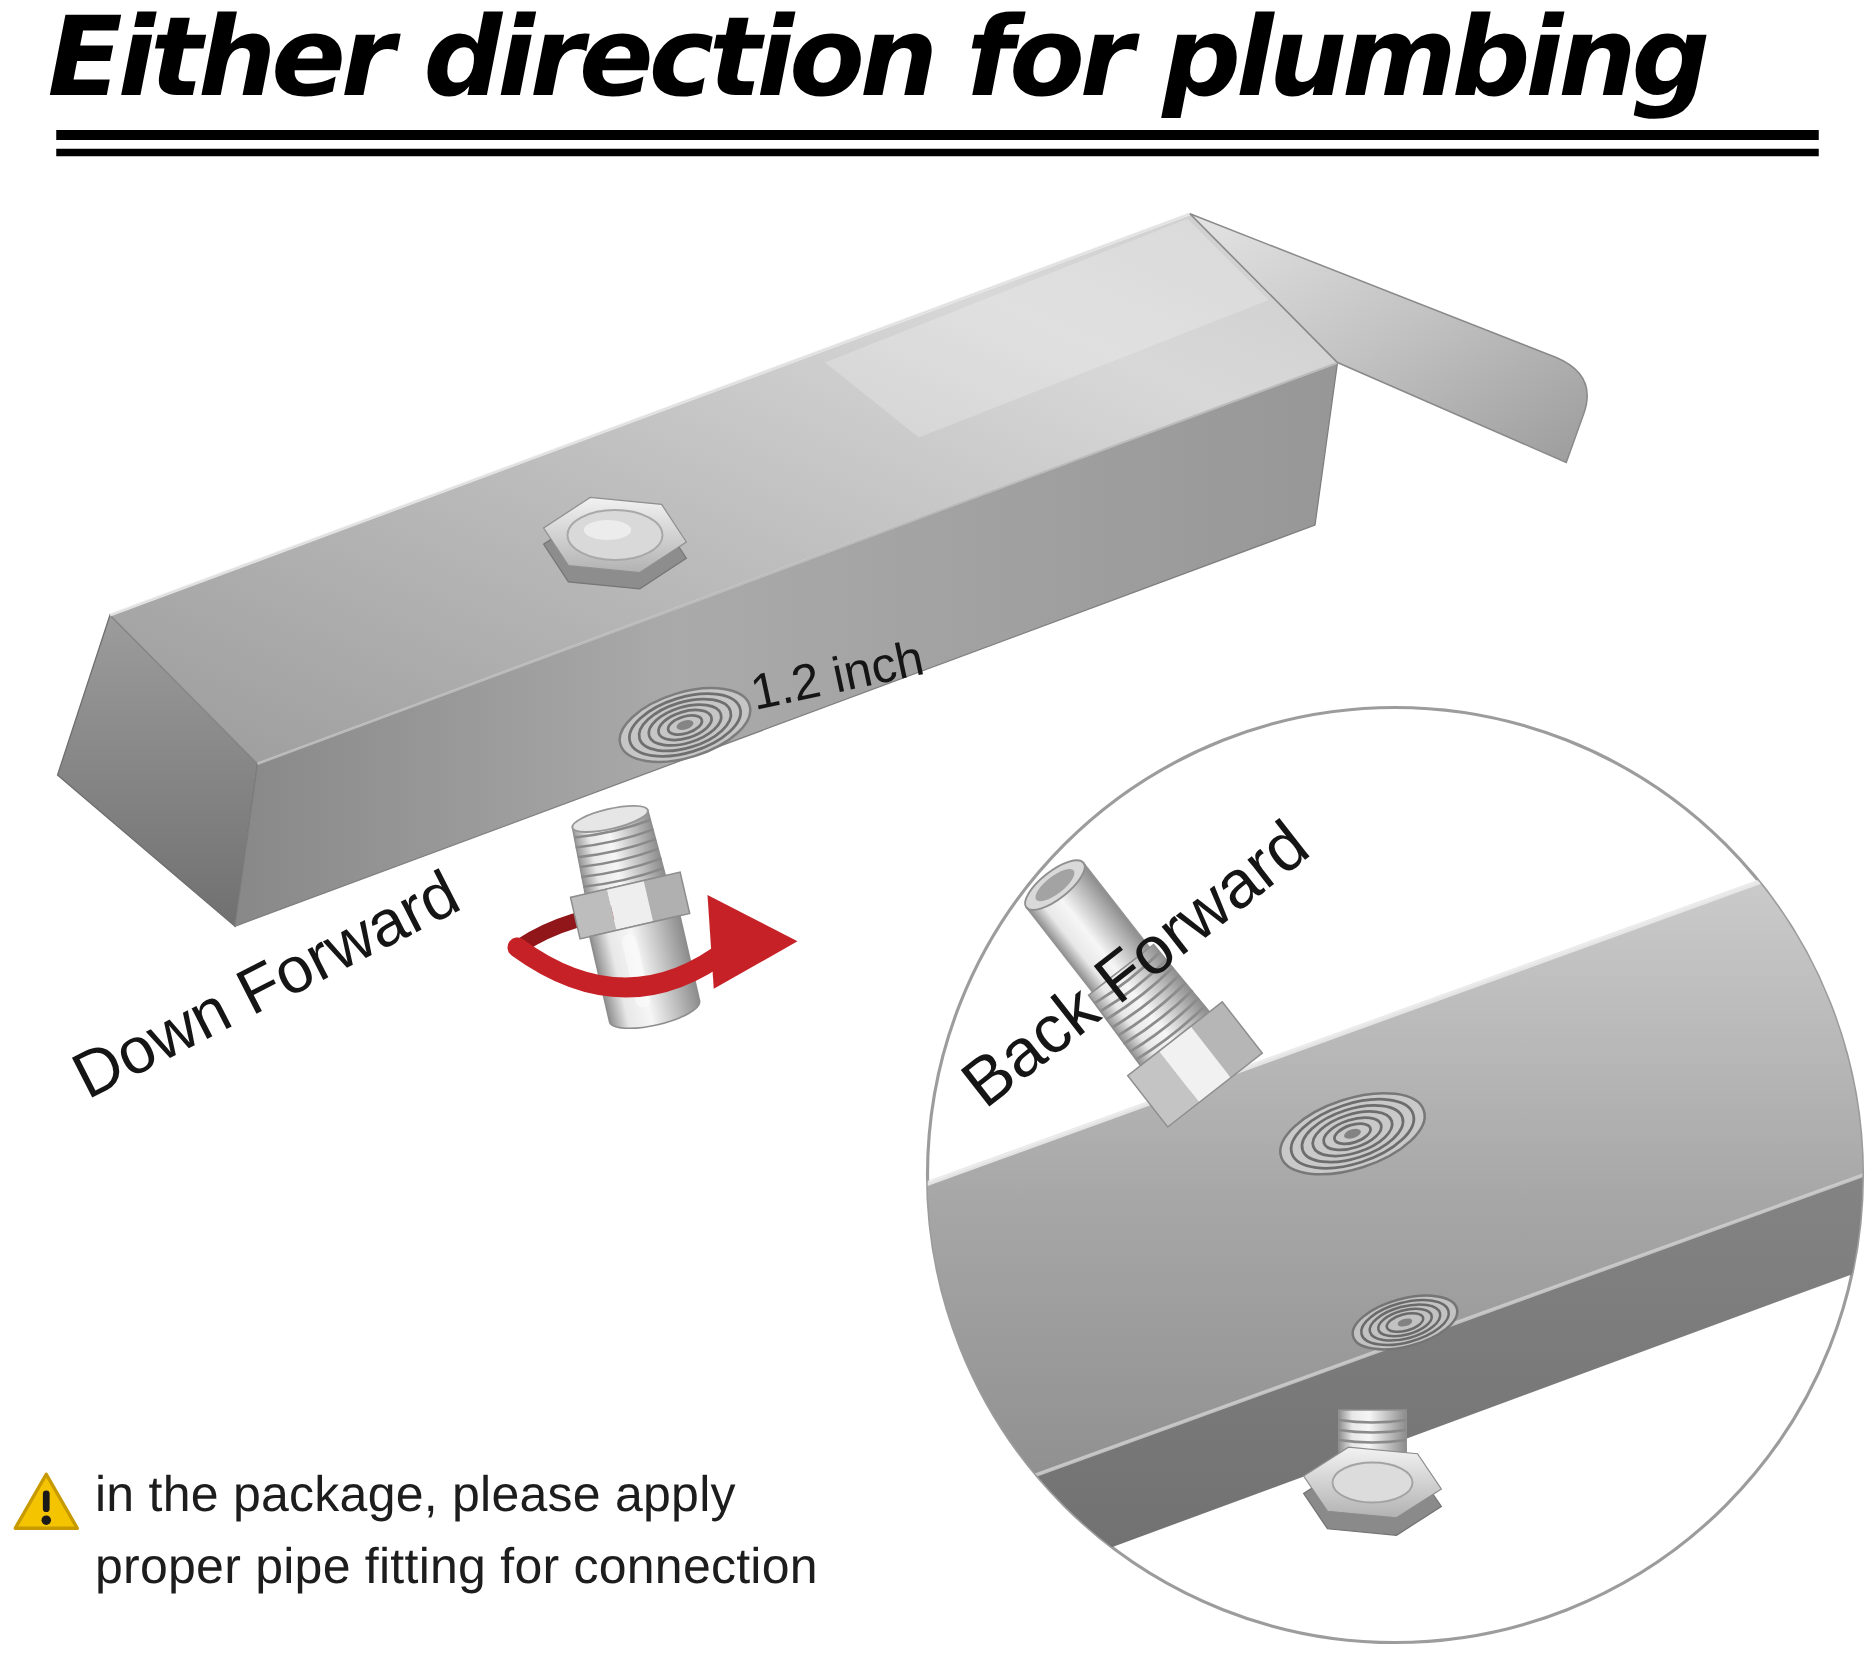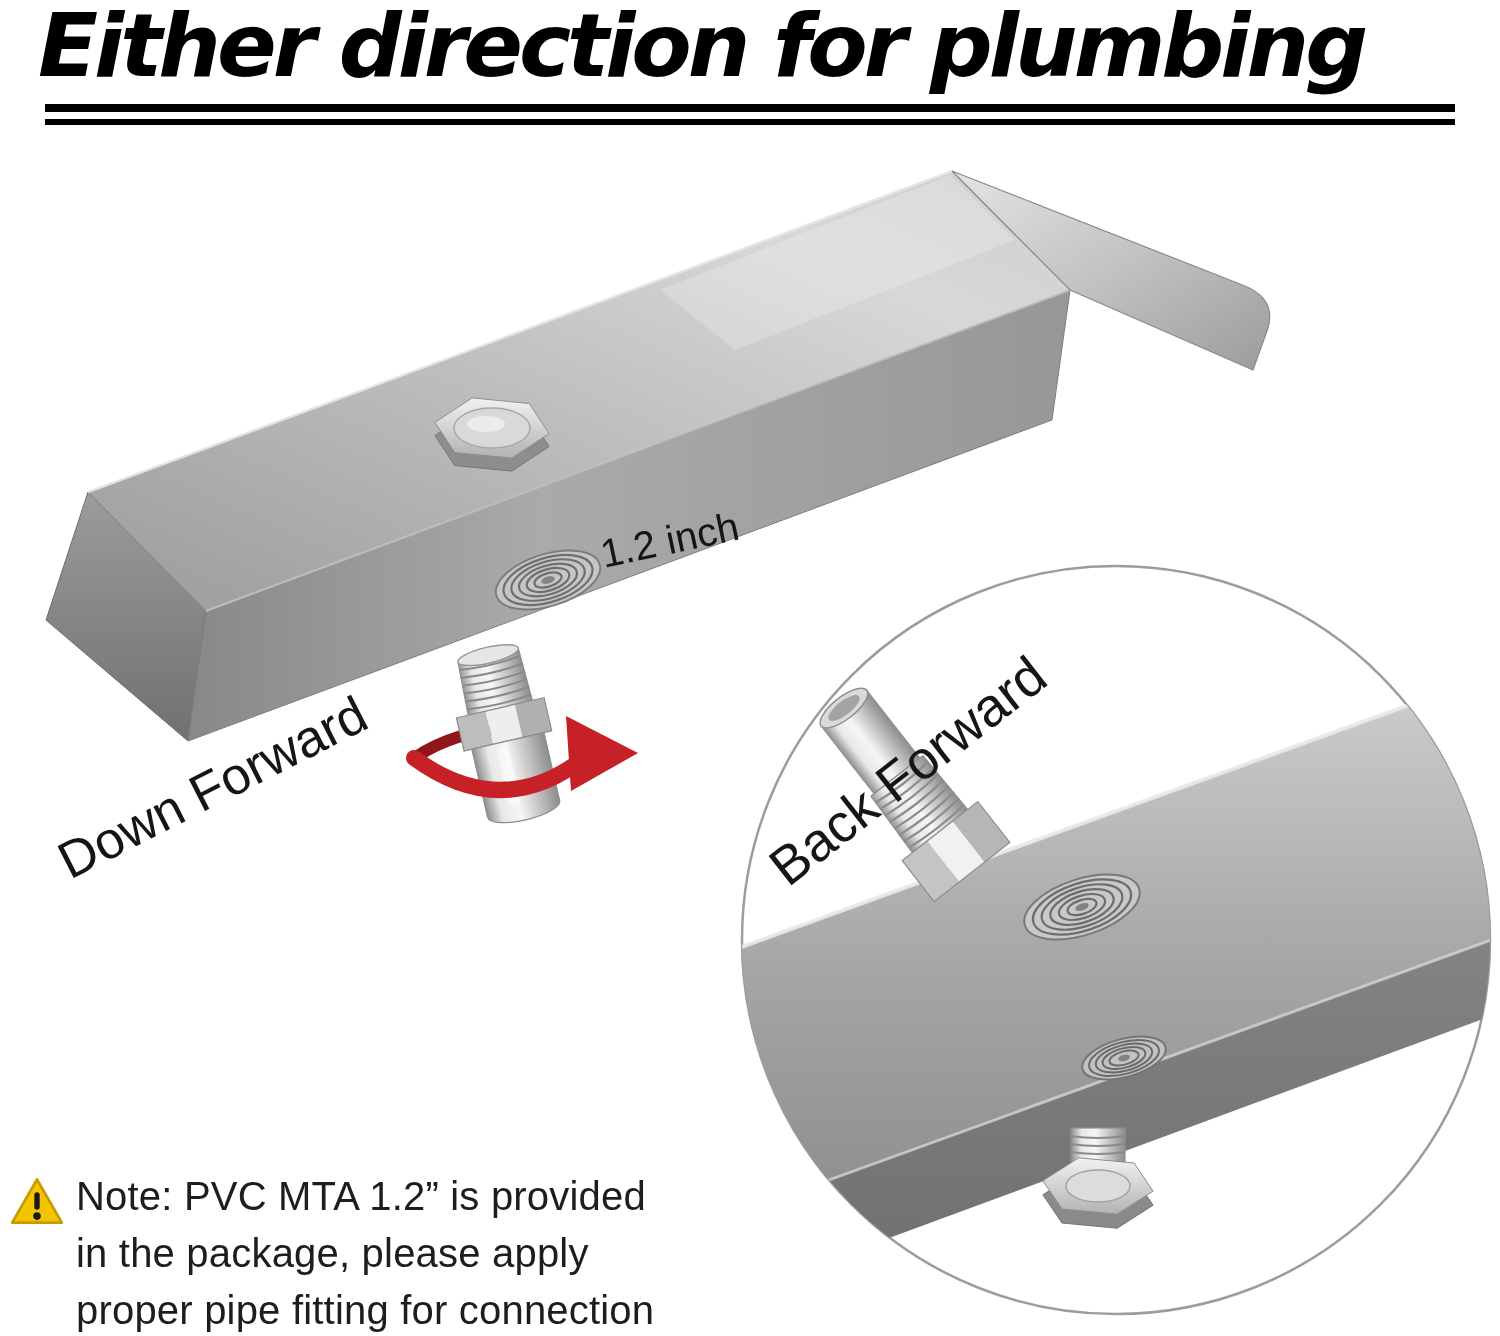--- a/index.html
+++ b/index.html
@@ -206,19 +206,18 @@
     <text transform="translate(788,888) rotate(-38)" font-size="54">Back Forward</text>
   </svg>
 
   <div class="note">
     <svg class="note-icon" viewBox="0 0 100 92">
       <path d="M50 6 L96 86 L4 86 Z" style="fill: var(--warning-yellow); stroke: var(--warning-border)" stroke-width="5" stroke-linejoin="round"></path>
       <rect x="45" y="30" width="10" height="32" rx="5" fill="#1a1a1a"></rect>
       <circle cx="50" cy="74" r="7" fill="#1a1a1a"></circle>
     </svg>
     <div class="note-text">
-      <div>Note: PVC MTA 1.2” is provided</div>
       <div>in the package, please apply</div>
       <div>proper pipe fitting for connection</div>
     </div>
   </div>
 
 </div>
 
 </body></html>

